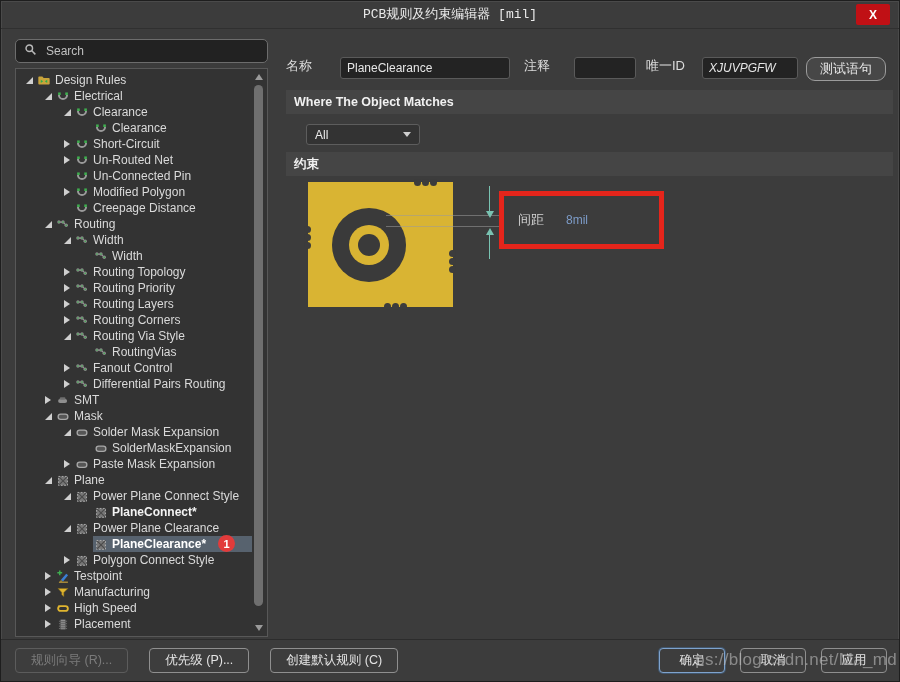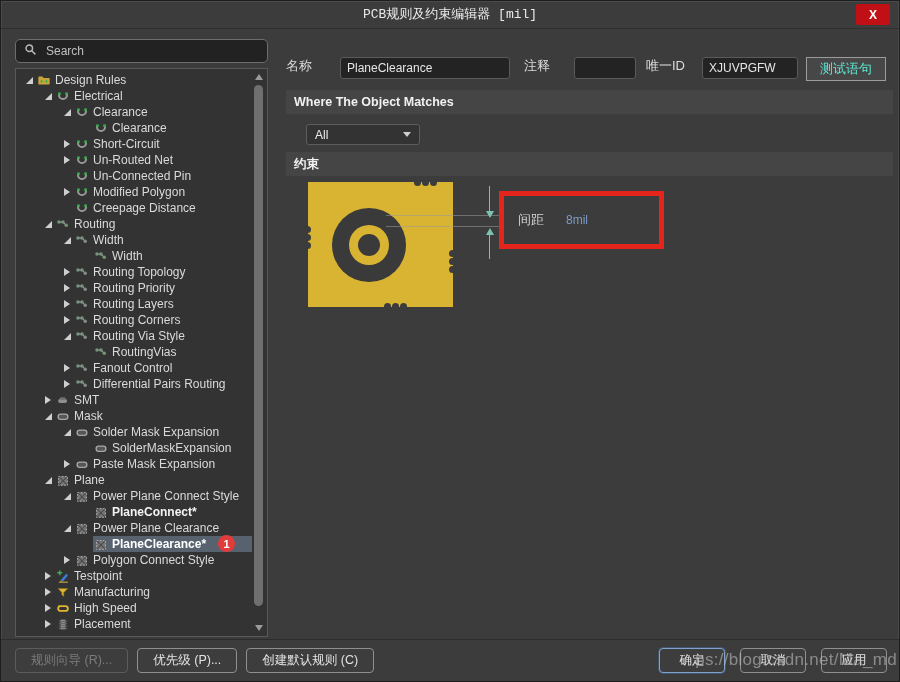--- a/index.html
+++ b/index.html
@@ -52,25 +52,25 @@
   .vscroll .thumb{position:absolute;top:14px;bottom:28px;left:2px;width:9px;background:#6f6f6f;border-radius:5px;}
 
   
   .right-panel{position:absolute;left:285px;top:38px;right:6px;bottom:44px;}
   .fields-row{display:flex;align-items:flex-start;margin-top:18px;font-size:13px;color:#dcdcdc;}
   .flabel{flex:0 0 auto;}
   .tinput{background:#232323;border:1px solid #5a5a5a;border-radius:3px;color:#e6e6e6;
     height:20px;font-size:12px;padding:0 6px;font-family:"Liberation Sans",sans-serif;box-sizing:content-box;}
   .in-name{width:156px;margin-left:28px;}
   .in-comment{width:48px;margin-left:24px;}
-  .in-uid{width:82px;margin-left:17px;}
+  .in-uid{width:82px;margin-left:17px;font-style:italic;}
   .lbl-comment{margin-left:14px;}
   .lbl-uid{margin-left:10px;}
   .test-btn{margin-left:auto;margin-right:7px;height:24px;padding:0 13px;background:#474747;
-    border:1px solid #9c9c9c;border-radius:0;color:#5eead4;font-size:13px;cursor:pointer;
+    border:1px solid #9c9c9c;border-radius:9px;color:#e5e5e5;font-size:13px;cursor:pointer;
     font-family:"Liberation Sans",sans-serif;}
   .section-bar{background:#454545;height:24px;line-height:24px;padding-left:8px;
     color:#f1f1f1;font-weight:bold;font-size:12.5px;}
   .bar-matches{margin-top:9px;}
   .bar-constraints{margin-top:7px;}
   .dropdown{margin:10px 0 0 20px;width:96px;height:19px;background:#333;border:1px solid #5d5d5d;
     border-radius:3px;display:flex;align-items:center;justify-content:space-between;
     padding:0 8px;color:#ececec;font-size:12px;cursor:pointer;}
   .dd-arrow{width:0;height:0;border-top:5px solid #cfcfcf;border-left:4px solid transparent;border-right:4px solid transparent;}
 
@@ -95,21 +95,21 @@
   .c-label{margin-left:14px;font-size:13px;color:#d6d6d6;}
   .c-value{margin-left:22px;font-size:12px;color:var(--value-blue);}
 
   
   .footer{position:absolute;left:0;right:0;bottom:0;height:42px;border-top:1px solid #2c2c2c;
     background:#3c3c3c;display:flex;align-items:center;padding:0 12px 0 14px;box-sizing:border-box;}
   .btn{height:25px;padding:0 15px;background:#3d3d3d;border:1px solid #8f8f8f;border-radius:4px;
     color:#e3e3e3;font-size:12.5px;cursor:pointer;font-family:"Liberation Sans",sans-serif;white-space:nowrap;}
   .btn.disabled{color:#7b7b7b;border-color:#5c5c5c;cursor:default;}
   .btn.default{border-color:#7fa3cd;box-shadow:0 0 0 1px #41566d;}
-  .left-btns{display:flex;gap:9px;justify-content:space-between;}
+  .left-btns{display:flex;gap:21px;justify-content:space-between;}
   .right-btns{margin-left:auto;display:flex;gap:15px;}
   .right-btns .btn{min-width:66px;box-sizing:border-box;}
   .watermark{position:absolute;right:2px;bottom:11px;font-size:17px;color:#bdbdbd;opacity:.6;
     letter-spacing:.3px;pointer-events:none;z-index:5;white-space:nowrap;}
 </style>
 </head>
 <body>
 
 <div class="dialog">
 

